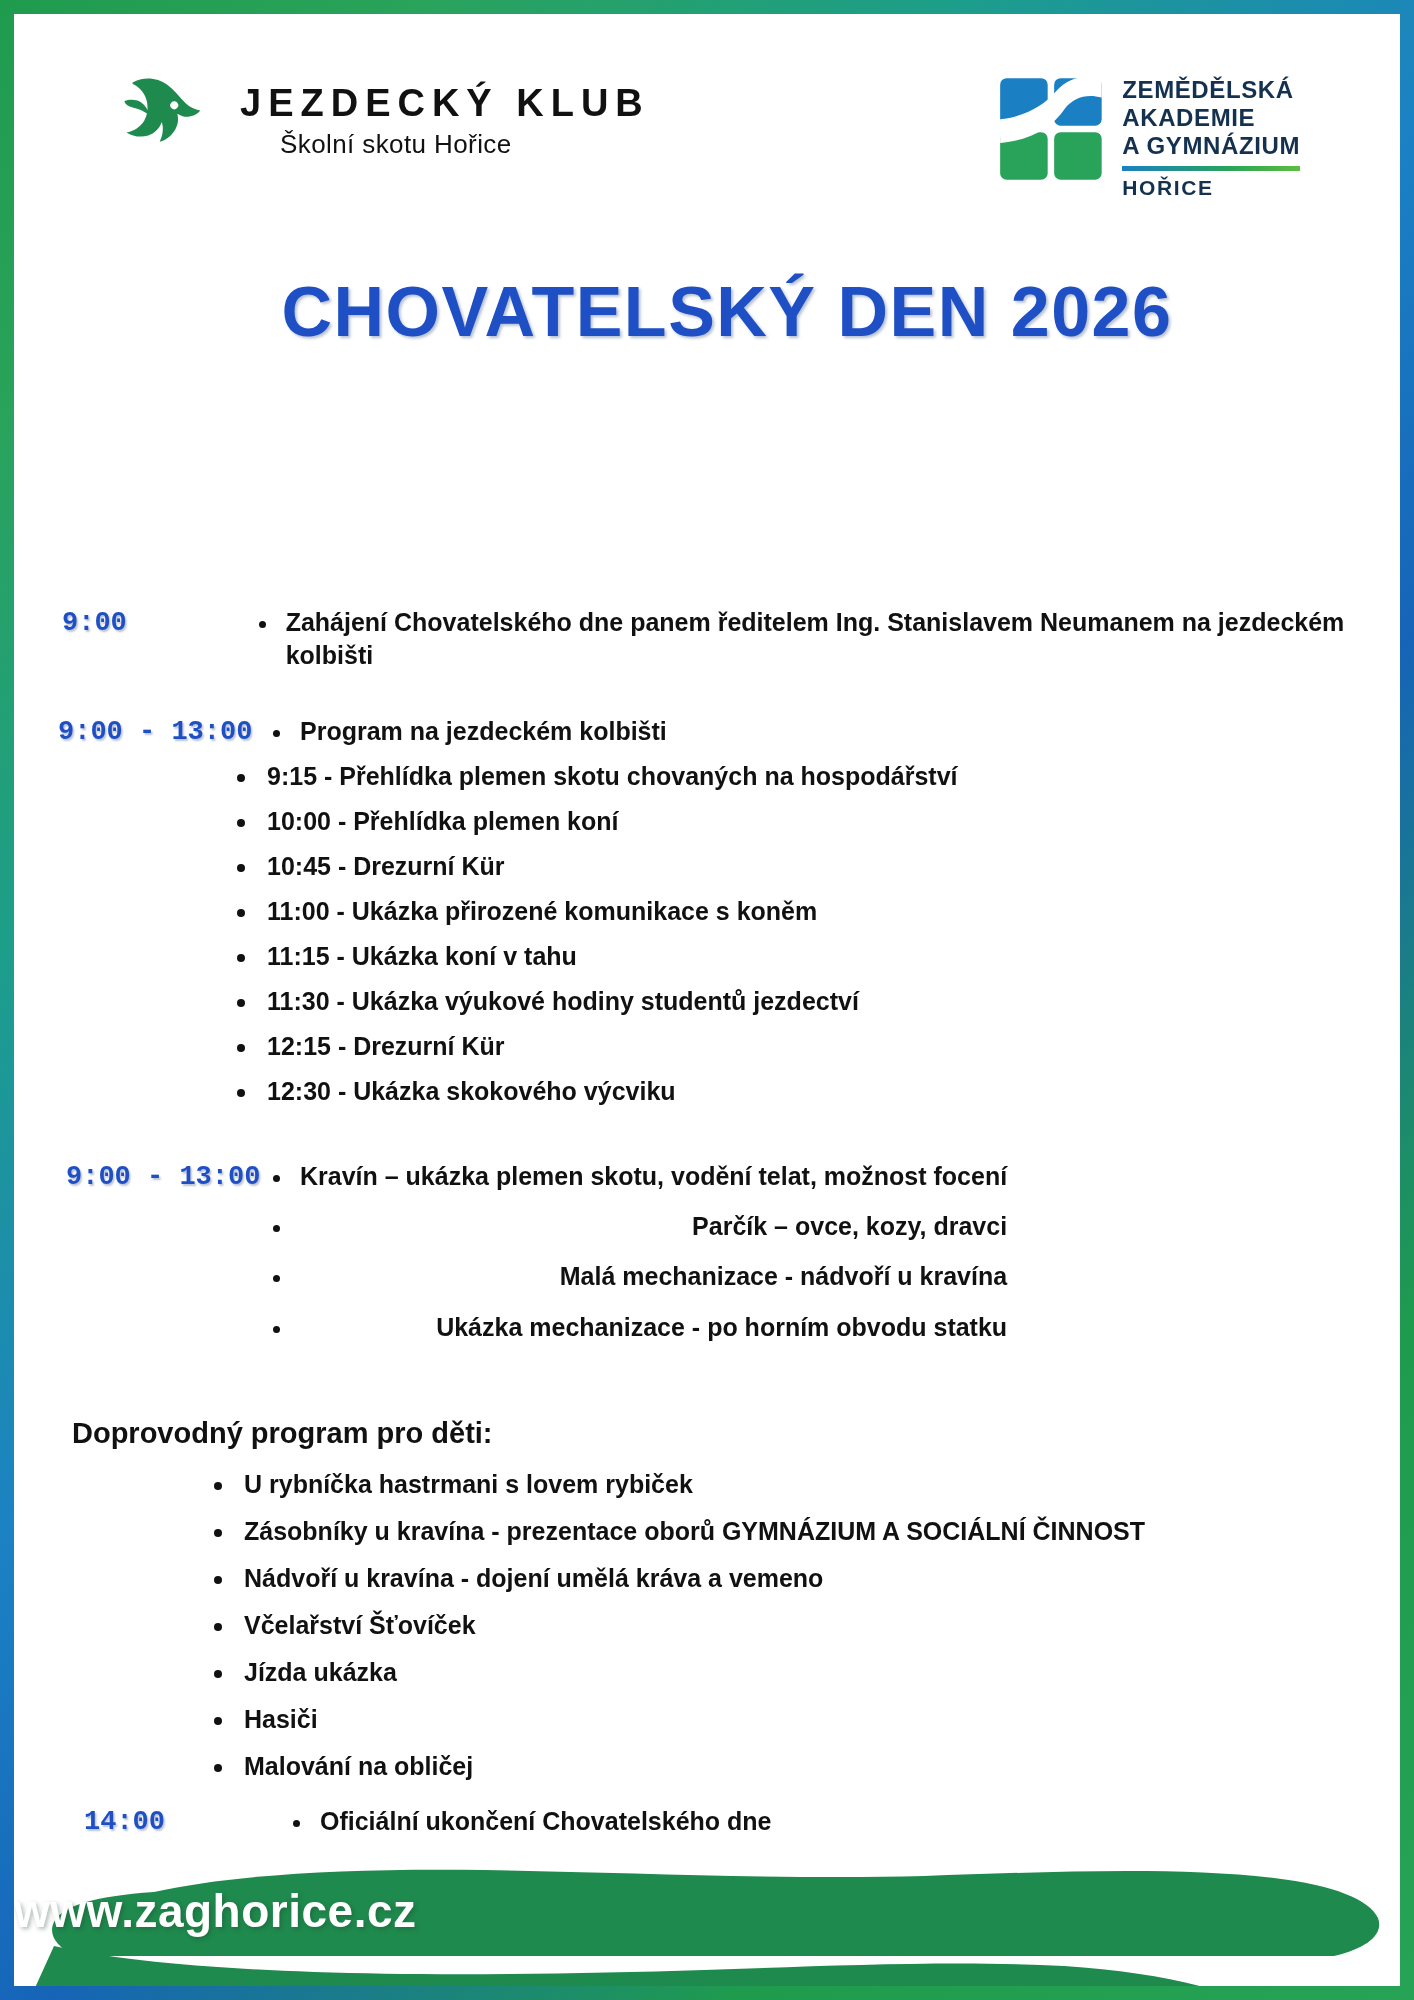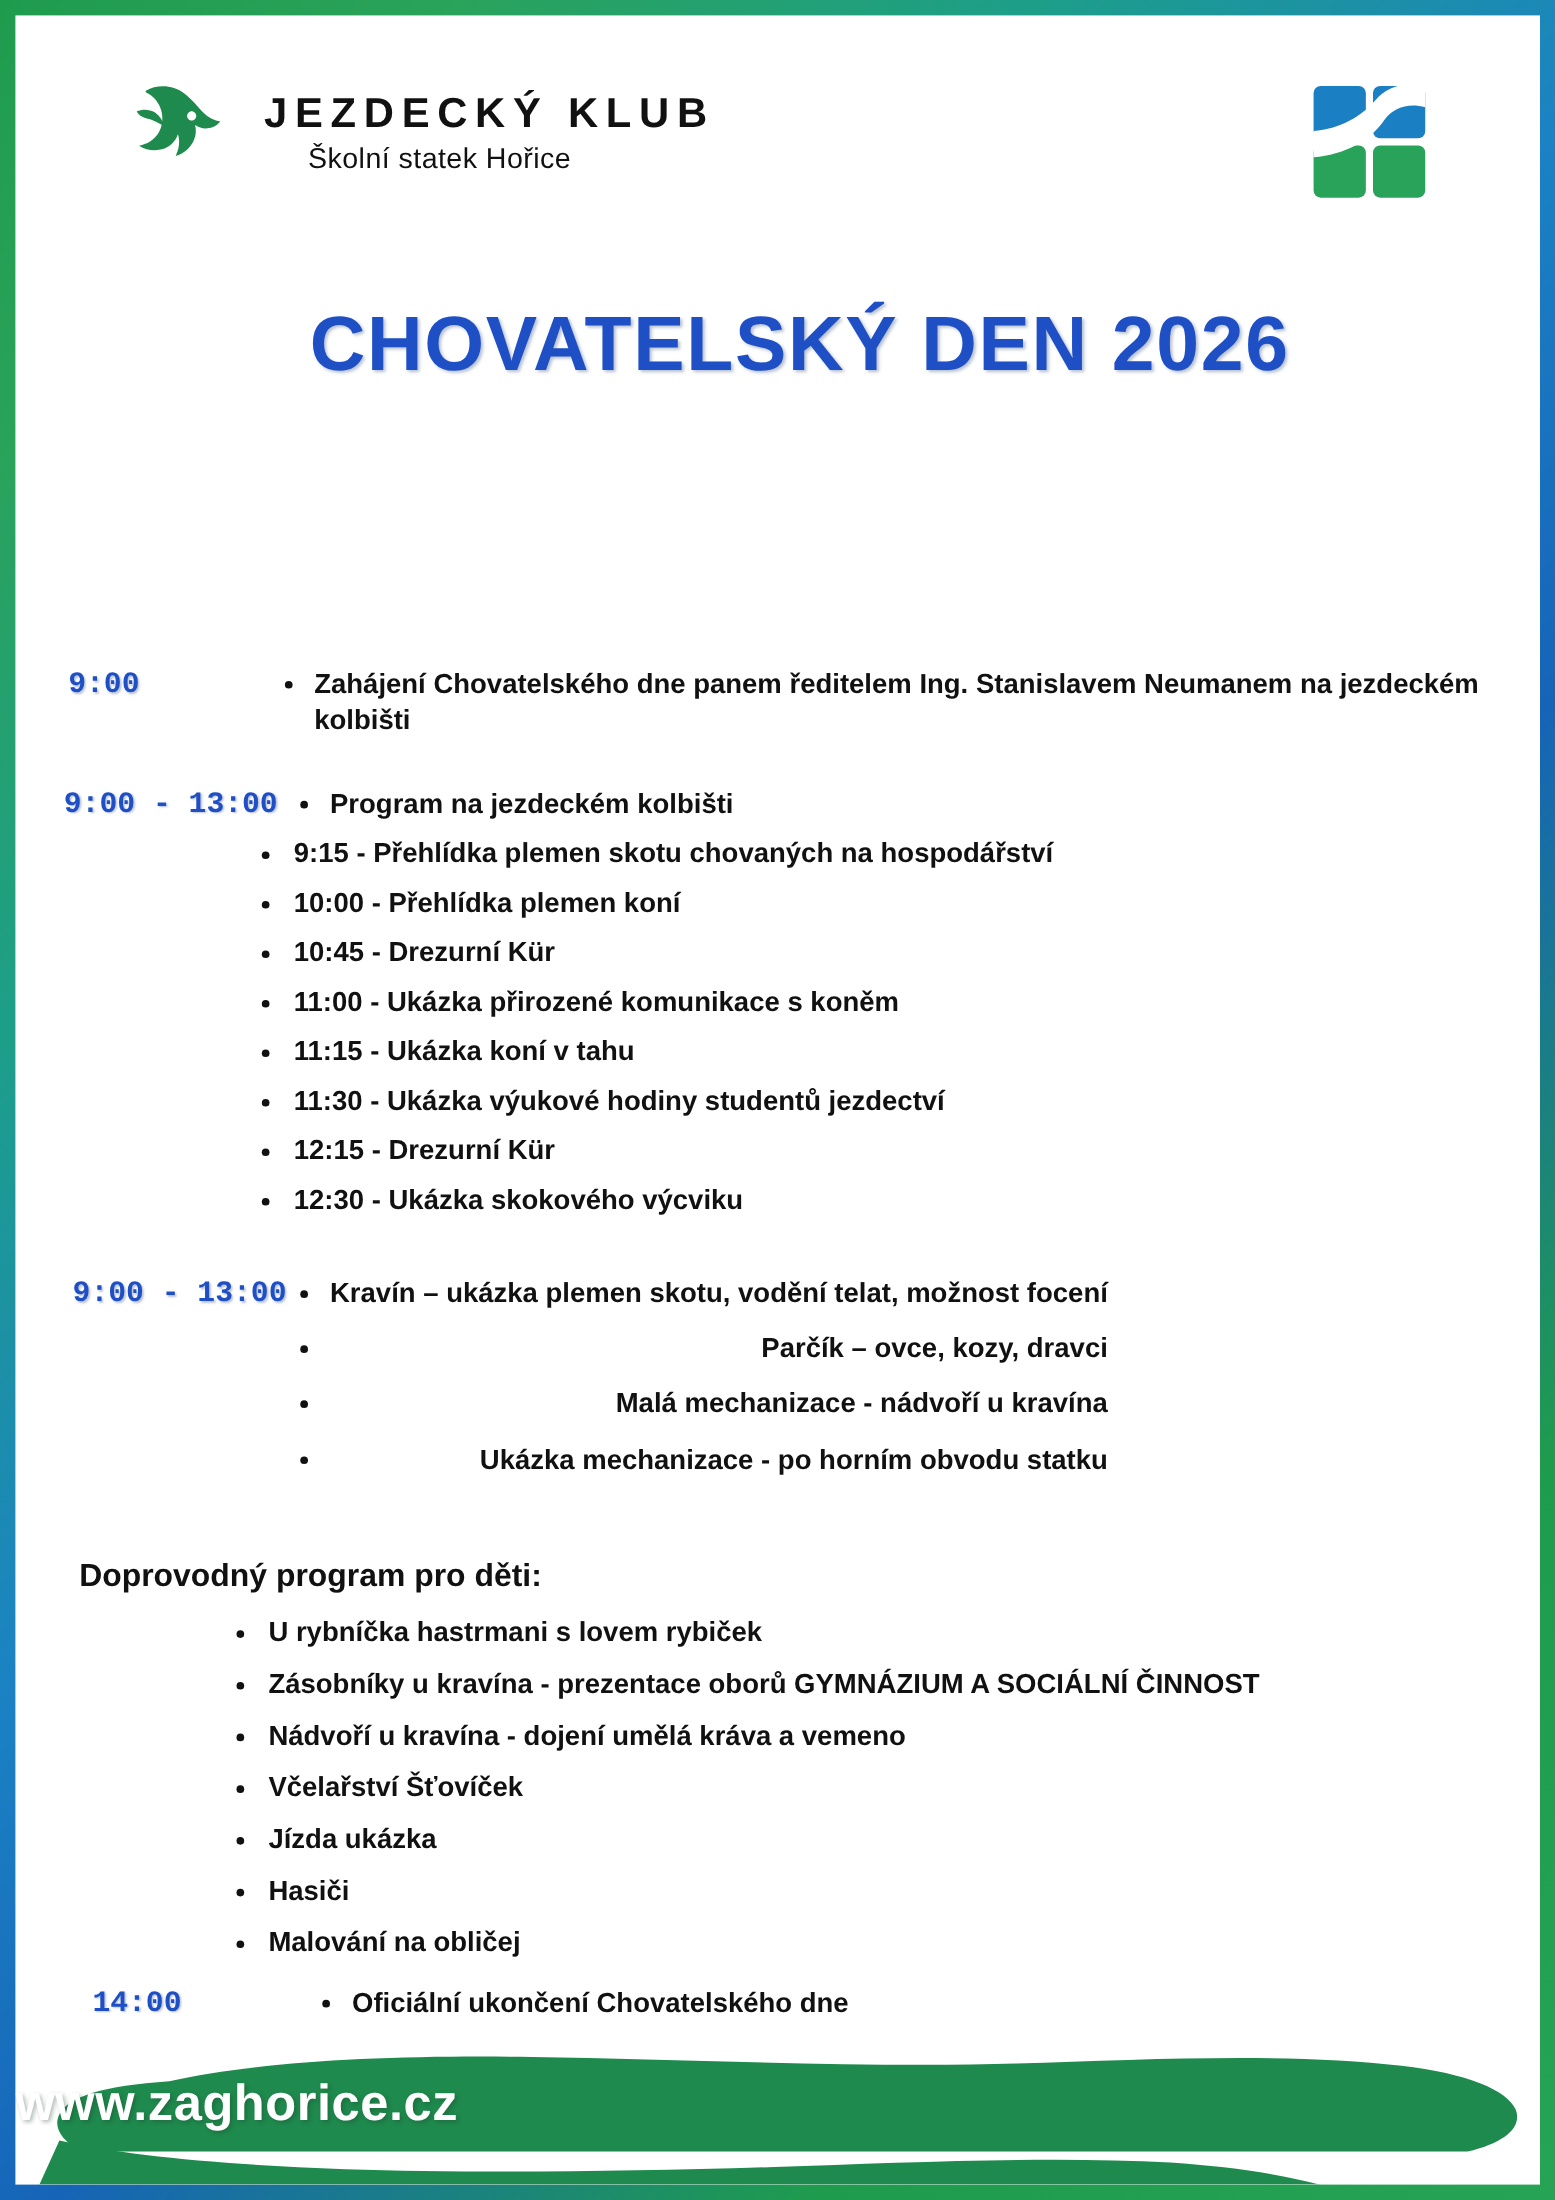--- a/index.html
+++ b/index.html
@@ -245,32 +245,39 @@
     <div class="header">
 
       <div class="logo-left">
         <svg class="horse-mark" viewBox="0 0 100 100">
           <path fill="#1f8a4d" d="M16 12c10-6 24-5 33 2 7 5 12 12 18 18 4 4 9 6 14 7-3 4-8 6-13 6-3 0-6-1-9-3 1 4 1 9-1 13-3 7-9 12-16 14 3-6 4-13 2-19-2 6-7 11-13 13-7 2-15 1-21-3 7-1 13-5 17-11 3-5 4-11 3-17-1-7-5-13-11-17-2-1-4-2-3-3z"></path>
           <path fill="#ffffff" d="M56 30c2 0 4 2 4 4s-2 4-4 4-4-2-4-4 2-4 4-4z"></path>
           <path fill="#1f8a4d" d="M8 30c5-2 11-2 16 1 4 3 7 7 8 12-5-3-10-6-16-7-4-1-7-3-8-6z"></path>
         </svg>
         <div class="logo-left-text">
           <div class="jk-title">JEZDECKÝ KLUB</div>
-          <div class="jk-sub">Školní statek Hořice</div>
+          <div class="jk-sub">Školní skotu Hořice</div>
         </div>
       </div>
 
       <div class="logo-right">
         <svg class="zag-mark" viewBox="0 0 100 100">
           <rect x="2" y="2" width="44" height="44" rx="6" fill="#1b7fc4"></rect>
           <rect x="52" y="2" width="44" height="44" rx="6" fill="#1b7fc4"></rect>
           <rect x="2" y="52" width="44" height="44" rx="6" fill="#2aa35a"></rect>
           <rect x="52" y="52" width="44" height="44" rx="6" fill="#2aa35a"></rect>
           <path fill="#ffffff" d="M2 40c22-2 40-12 52-26 10-12 26-16 42-12v18c-14-4-26 0-34 10C50 48 28 60 2 62z"></path>
         </svg>
+        <div class="zag-text">
+          <div class="zag-line">ZEMĚDĚLSKÁ</div>
+          <div class="zag-line">AKADEMIE</div>
+          <div class="zag-line">A GYMNÁZIUM</div>
+          <div class="zag-rule"></div>
+          <div class="zag-city">HOŘICE</div>
+        </div>
       </div>
     </div>
 
     <div class="main-title">CHOVATELSKÝ DEN 2026</div>
 
 
     <div class="content">
 
       <div class="row block-1">
         <div class="time t1">9:00</div>

